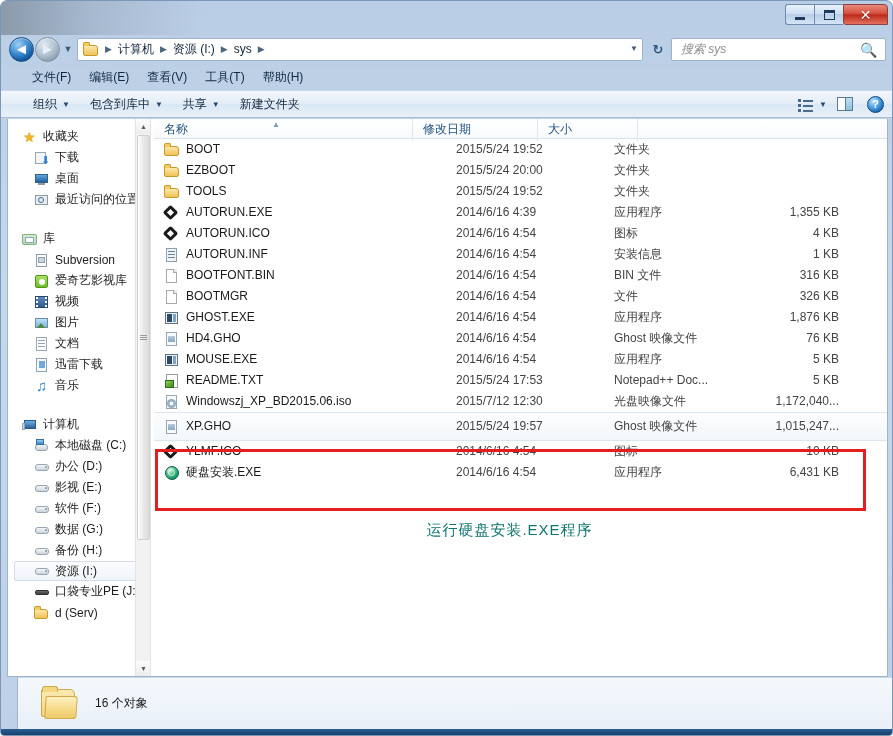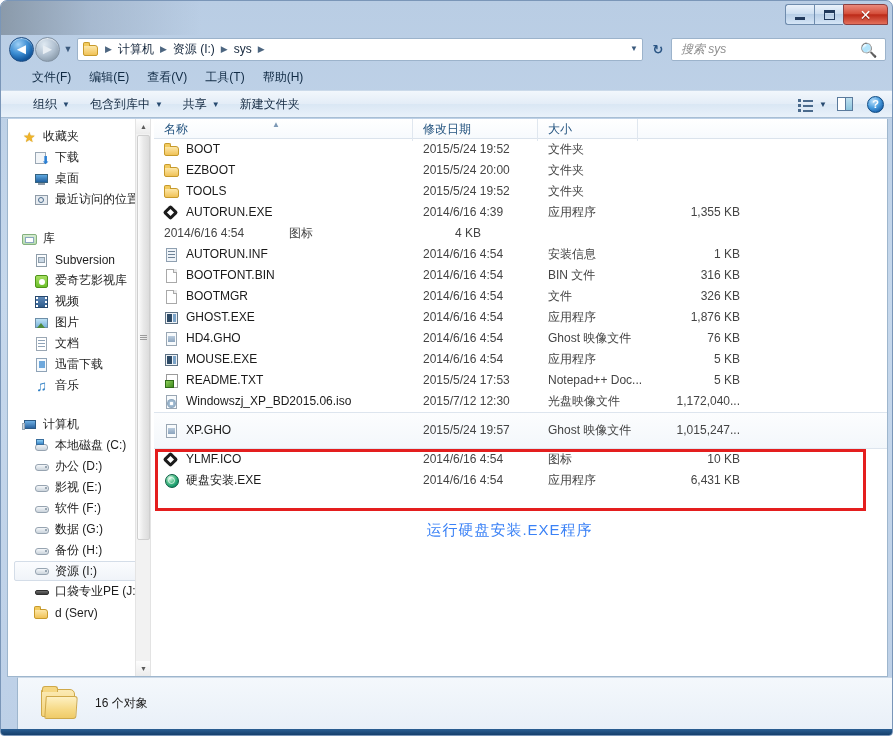--- a/index.html
+++ b/index.html
@@ -177,25 +177,25 @@
     font-size:12px; color:#23537f; position:relative;
   }
   .col { height:24px; line-height:24px; border-right:1px solid #e0e7ef; padding-left:10px; position:relative; }
   .col.name { width:259px; }
   .col.date { width:125px; }
   .col.type { width:116px; }
   .col.size { width:100px; }
   .col.pad  { flex:1 1 auto; border-right:none; }
   #sortmark { position:absolute; left:118px; top:1px; font-size:8px; color:#7c98b5; }
 
-  .row { height:21px; display:flex; align-items:center; font-size:12px; color:#1a1a1a; }
+  .row { height:21px; display:flex; align-items:center; font-size:12px; color:#1a1a1a;gap:33px; }
   .row.selected {
     background: linear-gradient(180deg,#fcfdfe 0%, #f3f7fb 100%);
     border-top:1px solid #dde5ee; border-bottom:1px solid #dde5ee;
-    height:37px;
+    height:29px;
   }
   .cell { height:21px; line-height:21px; overflow:hidden; white-space:nowrap; }
   .cell.name { width:259px; padding-left:10px; display:flex; align-items:center; gap:6px; }
   .cell.date { width:125px; padding-left:10px; color:#444444; }
   .cell.type { width:116px; padding-left:10px; color:#444444; }
   .cell.size { width:100px; padding-right:14px; text-align:right; color:#444444; }
 
   .fico { width:16px; height:16px; flex:0 0 auto; position:relative; display:inline-block; }
 
   
@@ -564,20 +564,27 @@
                 <span style="position:absolute;left:1px;top:2px;width:11px;height:11px;background:#1b1b1b;transform:rotate(45deg);border-radius:2px"></span>
                 <span style="position:absolute;left:4px;top:5px;width:5px;height:5px;background:#ffffff;transform:rotate(45deg)"></span>
               </span>
               <span>AUTORUN.EXE</span>
             </div>
             <div class="cell date">2014/6/16 4:39</div>
             <div class="cell type">应用程序</div>
             <div class="cell size">1,355 KB</div>
           </div>
           <div class="row">
+            <div class="cell name">
+              <span class="fico">
+                <span style="position:absolute;left:1px;top:2px;width:11px;height:11px;background:#1b1b1b;transform:rotate(45deg);border-radius:2px"></span>
+                <span style="position:absolute;left:4px;top:5px;width:5px;height:5px;background:#ffffff;transform:rotate(45deg)"></span>
+              </span>
+              <span>AUTORUN.ICO</span>
+            </div>
             <div class="cell date">2014/6/16 4:54</div>
             <div class="cell type">图标</div>
             <div class="cell size">4 KB</div>
           </div>
           <div class="row">
             <div class="cell name">
               <span class="fico">
                 <span style="position:absolute;left:2px;top:1px;width:11px;height:14px;background:#eef3f8;border:1px solid #8fa0b1"></span>
                 <span style="position:absolute;left:4px;top:4px;width:7px;height:9px;background:repeating-linear-gradient(180deg,#6e8296 0 1px, transparent 1px 3px)"></span>
               </span>
@@ -705,21 +712,21 @@
               </span>
               <span>硬盘安装.EXE</span>
             </div>
             <div class="cell date">2014/6/16 4:54</div>
             <div class="cell type">应用程序</div>
             <div class="cell size">6,431 KB</div>
           </div>
         </div>
 
       <div id="redbox" style="border-color: rgb(228, 30, 30);"></div>
-      <div id="redlabel" style="color: #3b82f6;">运行硬盘安装.EXE程序</div>
+      <div id="redlabel" style="color: #0f766e;">运行硬盘安装.EXE程序</div>
     </div>
   </div>
 
   <div id="statusbar">
     <div id="status-folder">
       <span class="back"></span>
         <span class="front"></span>
     </div>
     <div id="status-text">16 个对象</div>
   </div>

